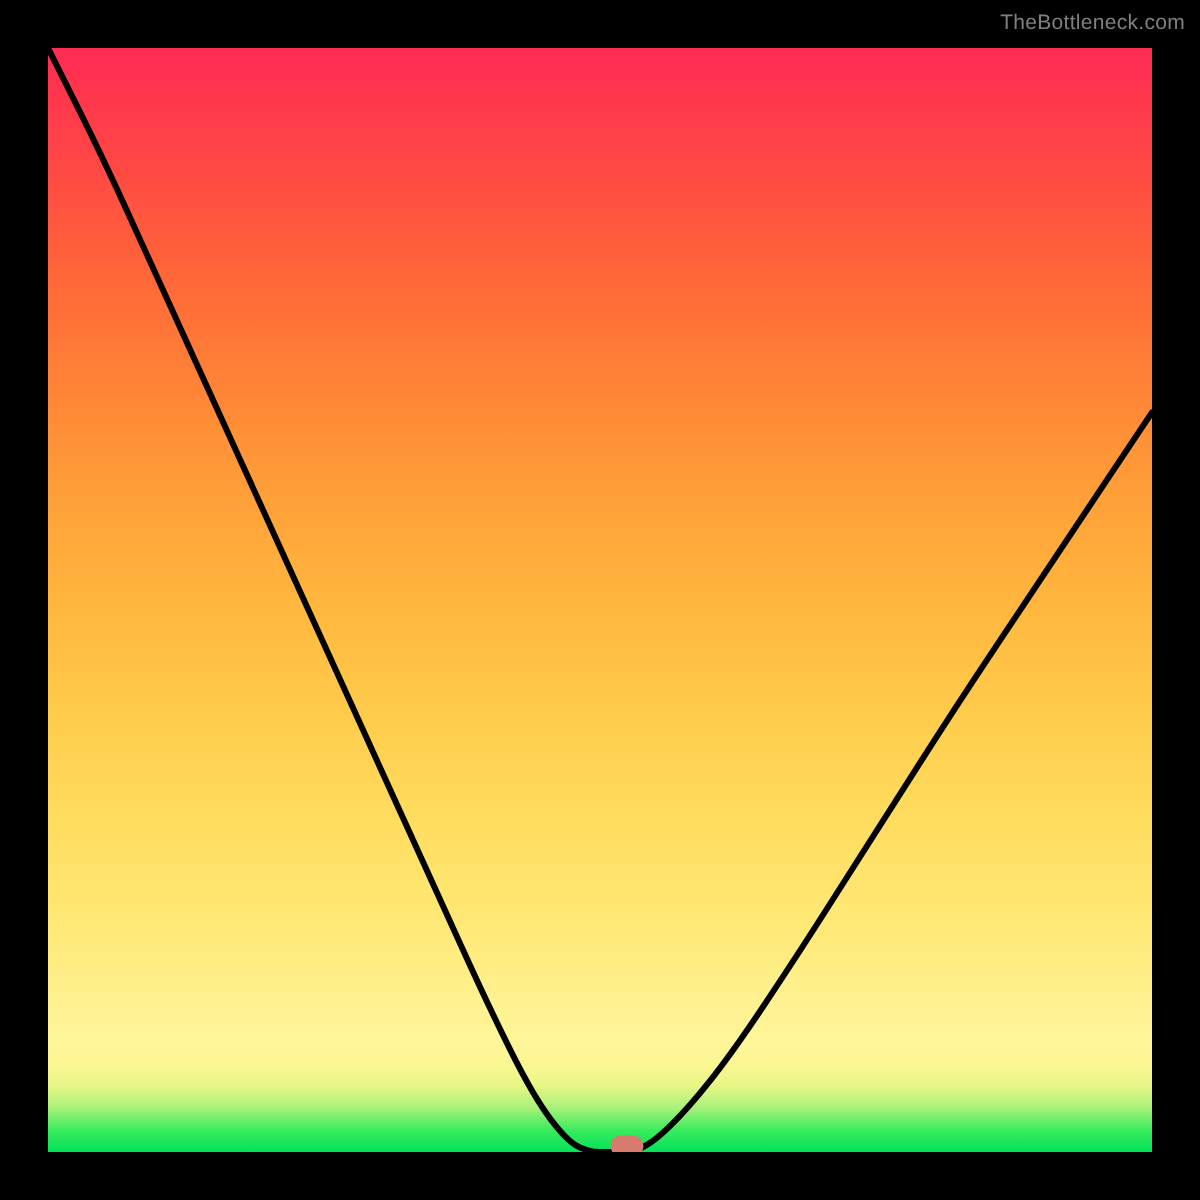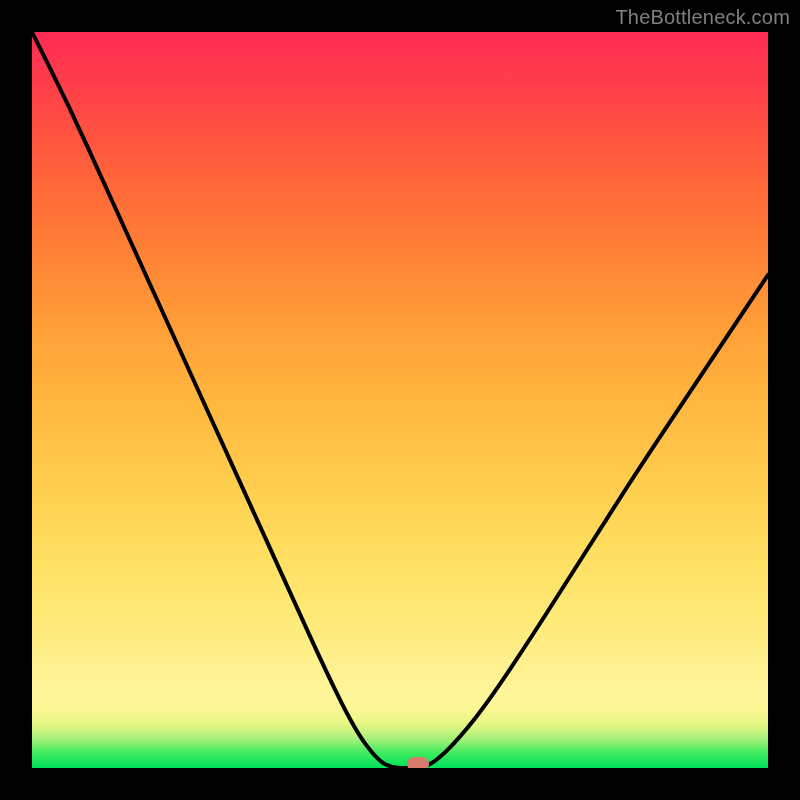--- a/index.html
+++ b/index.html
@@ -67,21 +67,21 @@
     height: 14px;
     border-radius: 7px;
     background: #d97a6f;
     transform: translate(-50%, -50%);
   }
   .attribution {
     position: absolute;
     top: 6px;
     right: 10px;
     color: #808080;
-    font-size: 20px;
+    font-size: 14px;
     letter-spacing: 0.2px;
   }
 </style>
 </head>
 <body>
 
 <div class="stage">
 
   <div class="plot-area">
     <div class="gradient-bg"></div>

